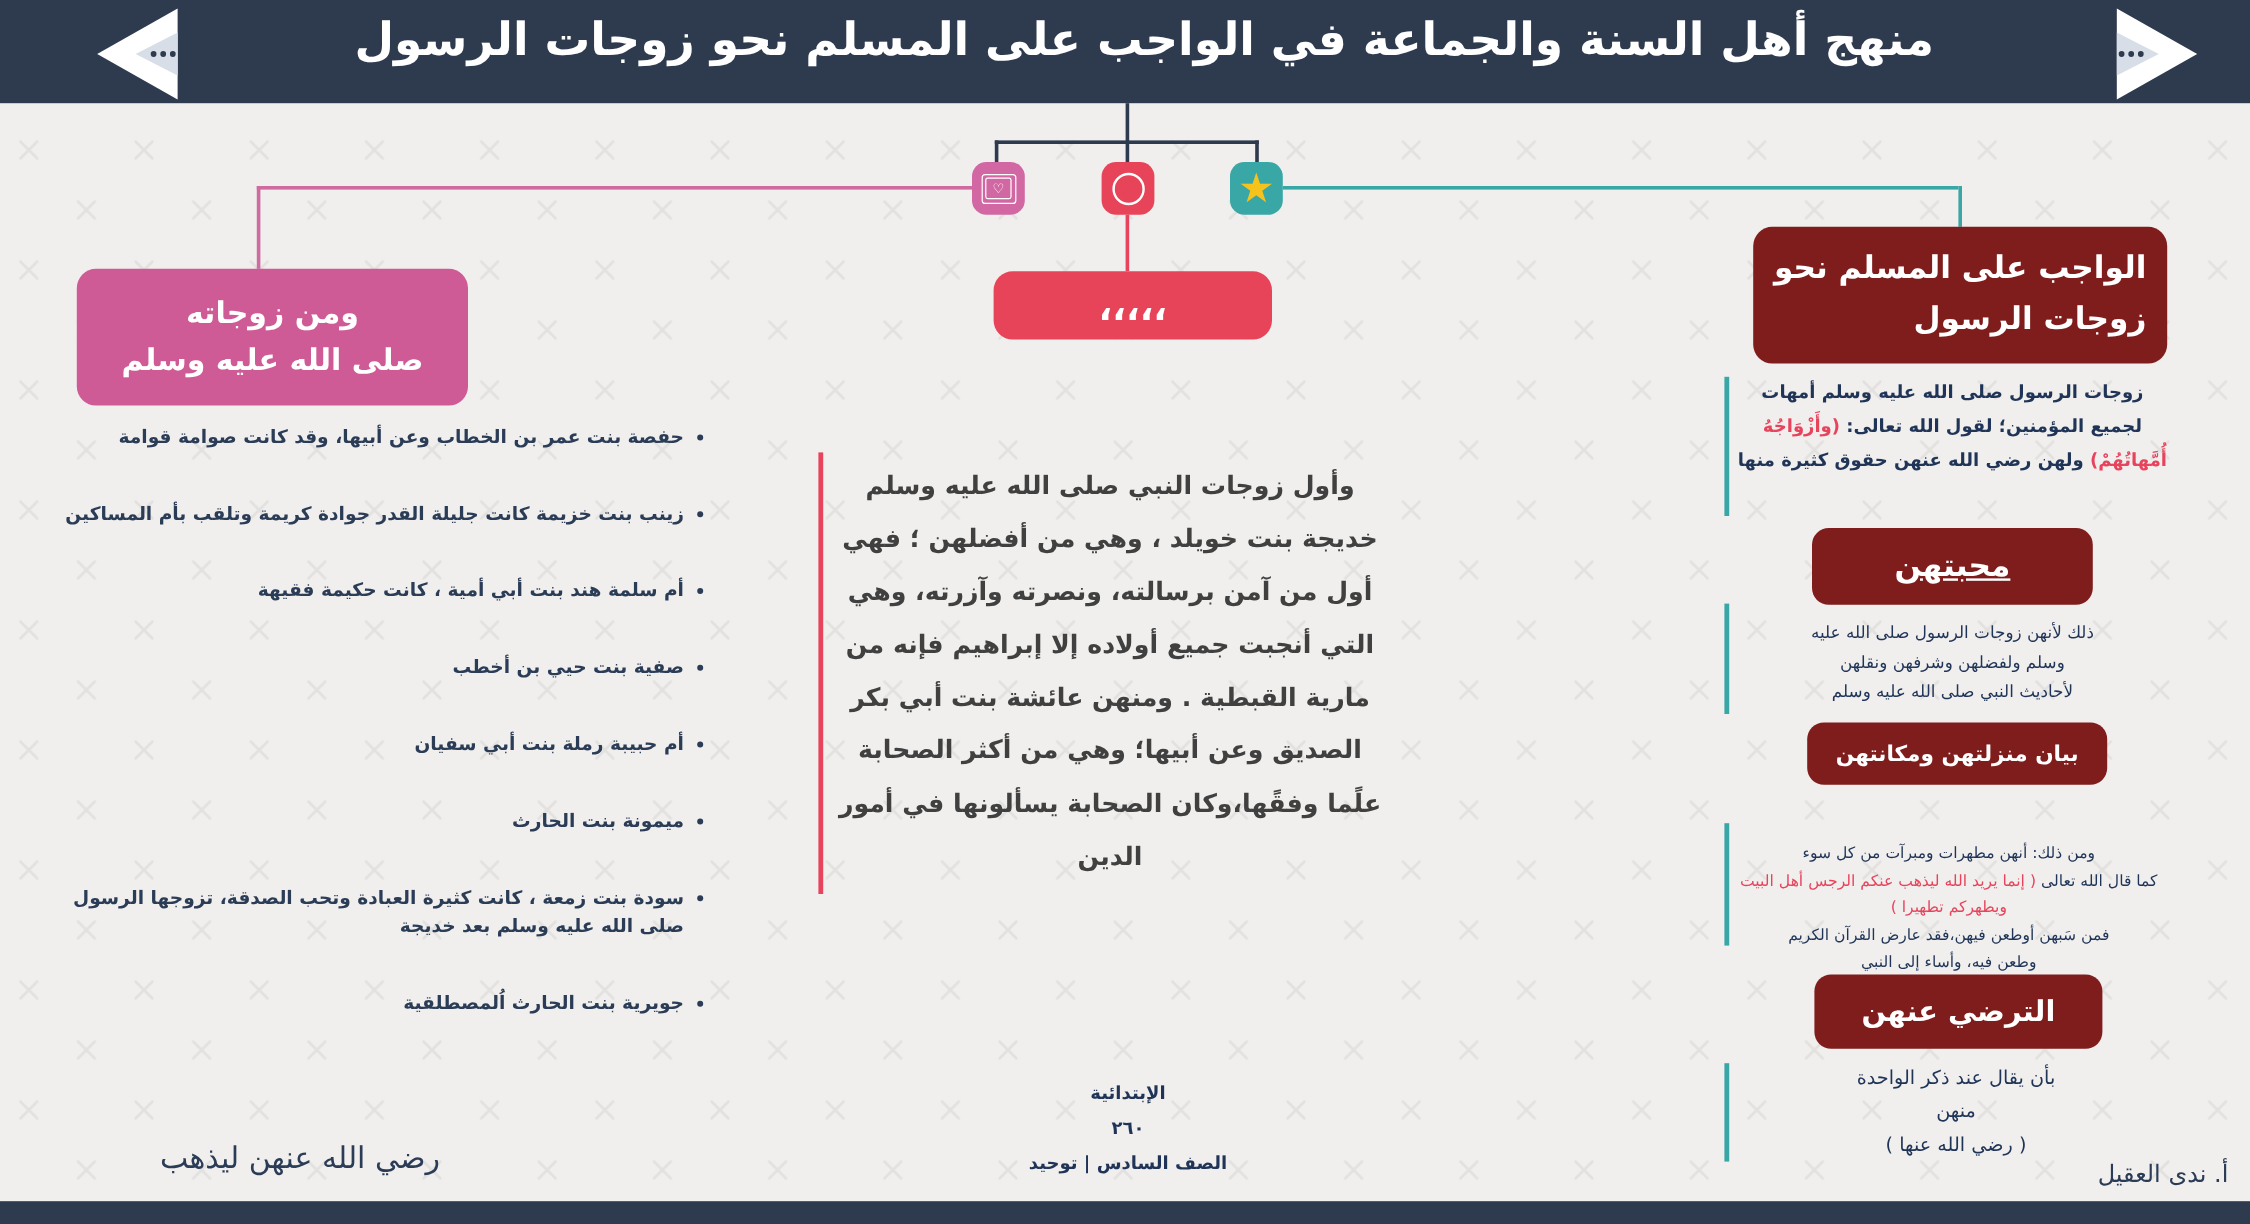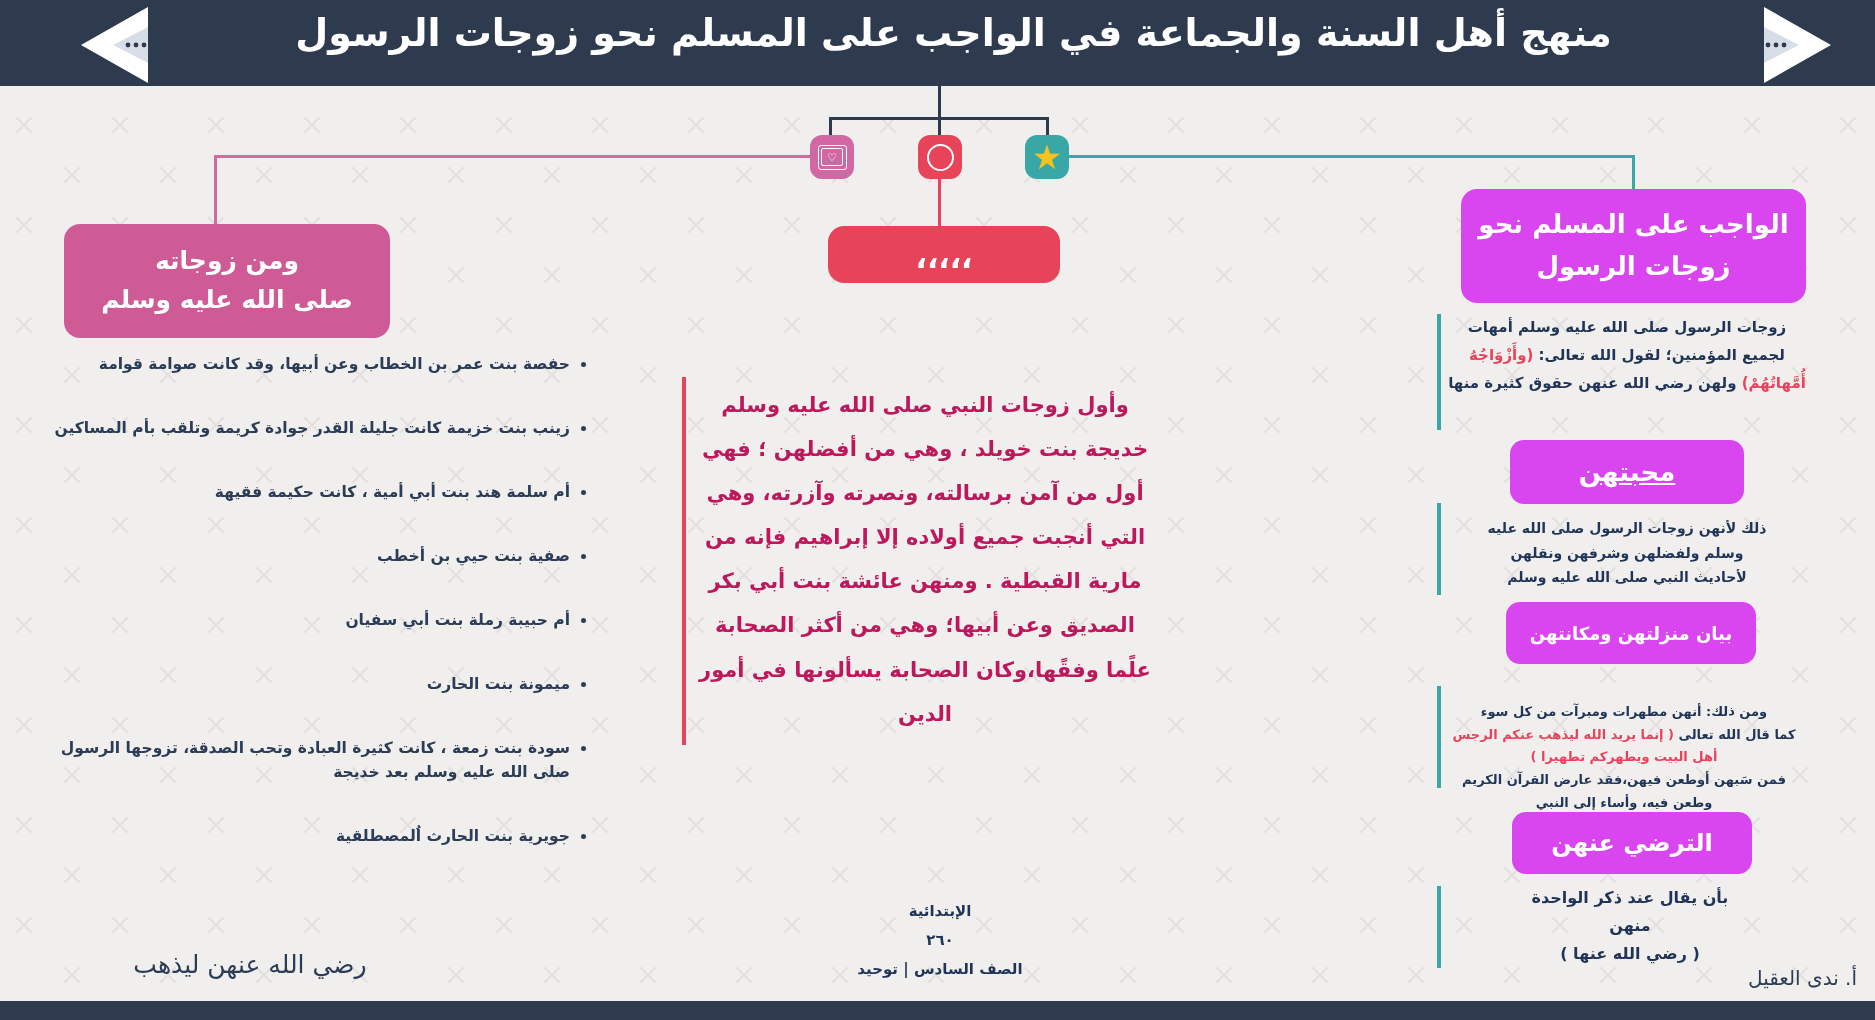--- a/index.html
+++ b/index.html
@@ -32,34 +32,34 @@
   .frame-outer{width:27px;height:23px;border:1.5px solid #fff;border-radius:3px;display:flex;align-items:center;justify-content:center;}
   .frame-inner{width:20px;height:16px;border:1.5px solid #fff;border-radius:2px;display:flex;align-items:center;justify-content:center;}
   .heart-glyph{color:#fff;font-size:11px;line-height:1;}
   .circle-glyph{width:23px;height:23px;border:2.5px solid #fff;border-radius:50%;}
   .star-glyph{color:#f6c21c;font-size:34px;line-height:44px;}
   
   .rbox{position:absolute;border-radius:16px;color:#fff;font-weight:bold;text-align:center;
         display:flex;align-items:center;justify-content:center;white-space:pre-line;}
   .pinkbox{background:#ce5b95;}
   .redbox{background:#e84459;}
-  .tealbox{background:#d946ef;}
+  .tealbox{background:#7f1d1d;text-align:right;}
   .wives-list{position:absolute;left:22px;top:352px;width:548px;margin:0;padding:0 30px 0 0;
               direction:rtl;list-style:disc;}
   .wives-list li{font-size:15.5px;font-weight:bold;color:#2b3c57;text-align:right;
                  line-height:1.55;margin-bottom:40px;}
   .wives-footer{position:absolute;left:95px;top:950px;width:310px;text-align:center;
                 font-size:25px;color:#2b3c57;}
   .center-par{position:absolute;left:695px;top:383px;width:460px;text-align:center;
-              font-size:21px;font-weight:bold;line-height:2.1;color:#be185d;}
+              font-size:21px;font-weight:bold;line-height:2.1;color:#404040;}
   .quote-marks{font-size:30px;letter-spacing:4px;line-height:1;padding-top:6px;}
   .duty-intro{position:absolute;left:1448px;top:314px;width:358px;text-align:center;
               font-size:15px;font-weight:bold;line-height:1.85;color:#1f3457;}
   .redtext{color:#e8435c;}
-  .sec-body{position:absolute;text-align:center;font-weight:bold;color:#1f3457;white-space:pre-line;}
+  .sec-body{position:absolute;text-align:center;font-weight:normal;color:#1f3457;white-space:pre-line;}
   .school-block{position:absolute;left:790px;top:902px;width:300px;text-align:center;color:#1f3457;}
   .school-block div{font-size:15px;font-weight:bold;margin-bottom:11px;}
   .teacher-name{position:absolute;right:18px;top:966px;font-size:20px;color:#2b3c57;margin-left:40px;}
 </style>
 </head>
 <body>
 
 <div class="stage">
 
   <svg class="abs" style="left:0;top:0;" width="1875" height="1020" xmlns="http://www.w3.org/2000/svg">
@@ -149,21 +149,21 @@
   <div class="duty-intro">
     <span>زوجات الرسول صلى الله عليه وسلم أمهات لجميع المؤمنين؛ لقول الله تعالى: </span><span class="redtext">(وأَزْوَاجُهُ أُمَّهاتُهُمْ)</span><span> ولهن رضي الله عنهن حقوق كثيرة منها</span>
   </div>
 
   <div class="rbox tealbox" style="left:1510px;top:440px;width:234px;height:64px;border-radius:14px;font-size:26px;text-decoration:underline;">محبتهن</div>
   <div class="line tealline" style="left:1437px;top:503px;width:4px;height:92px;"></div>
   <div class="sec-body" style="left:1462px;top:516px;width:330px;font-size:14px;line-height:1.75;">ذلك لأنهن زوجات الرسول صلى الله عليه
 وسلم ولفضلهن وشرفهن ونقلهن
 لأحاديث النبي صلى الله عليه وسلم</div>
 
-  <div class="rbox tealbox" style="left:1506px;top:602px;width:250px;height:62px;border-radius:14px;font-size:18px;">بيان منزلتهن ومكانتهن</div>
+  <div class="rbox tealbox" style="left:1506px;top:602px;width:250px;height:52px;border-radius:14px;font-size:18px;">بيان منزلتهن ومكانتهن</div>
   <div class="line tealline" style="left:1437px;top:686px;width:4px;height:102px;"></div>
   <div class="sec-body" style="left:1438px;top:678px;width:372px;font-size:13px;line-height:1.75;">
     <span>ومن ذلك: أنهن مطهرات ومبرآت من كل سوء
 كما قال الله تعالى </span><span class="redtext">( إنما يريد الله ليذهب عنكم الرجس أهل البيت ويطهركم تطهيرا )</span><span>
 فمن سَبهن أوطعن فيهن،فقد عارض القرآن الكريم
 وطعن فيه، وأساء إلى النبي</span>
   </div>
 
   <div class="rbox tealbox" style="left:1512px;top:812px;width:240px;height:62px;border-radius:14px;font-size:24px;">الترضي عنهن</div>
   <div class="line tealline" style="left:1437px;top:886px;width:4px;height:82px;"></div>

